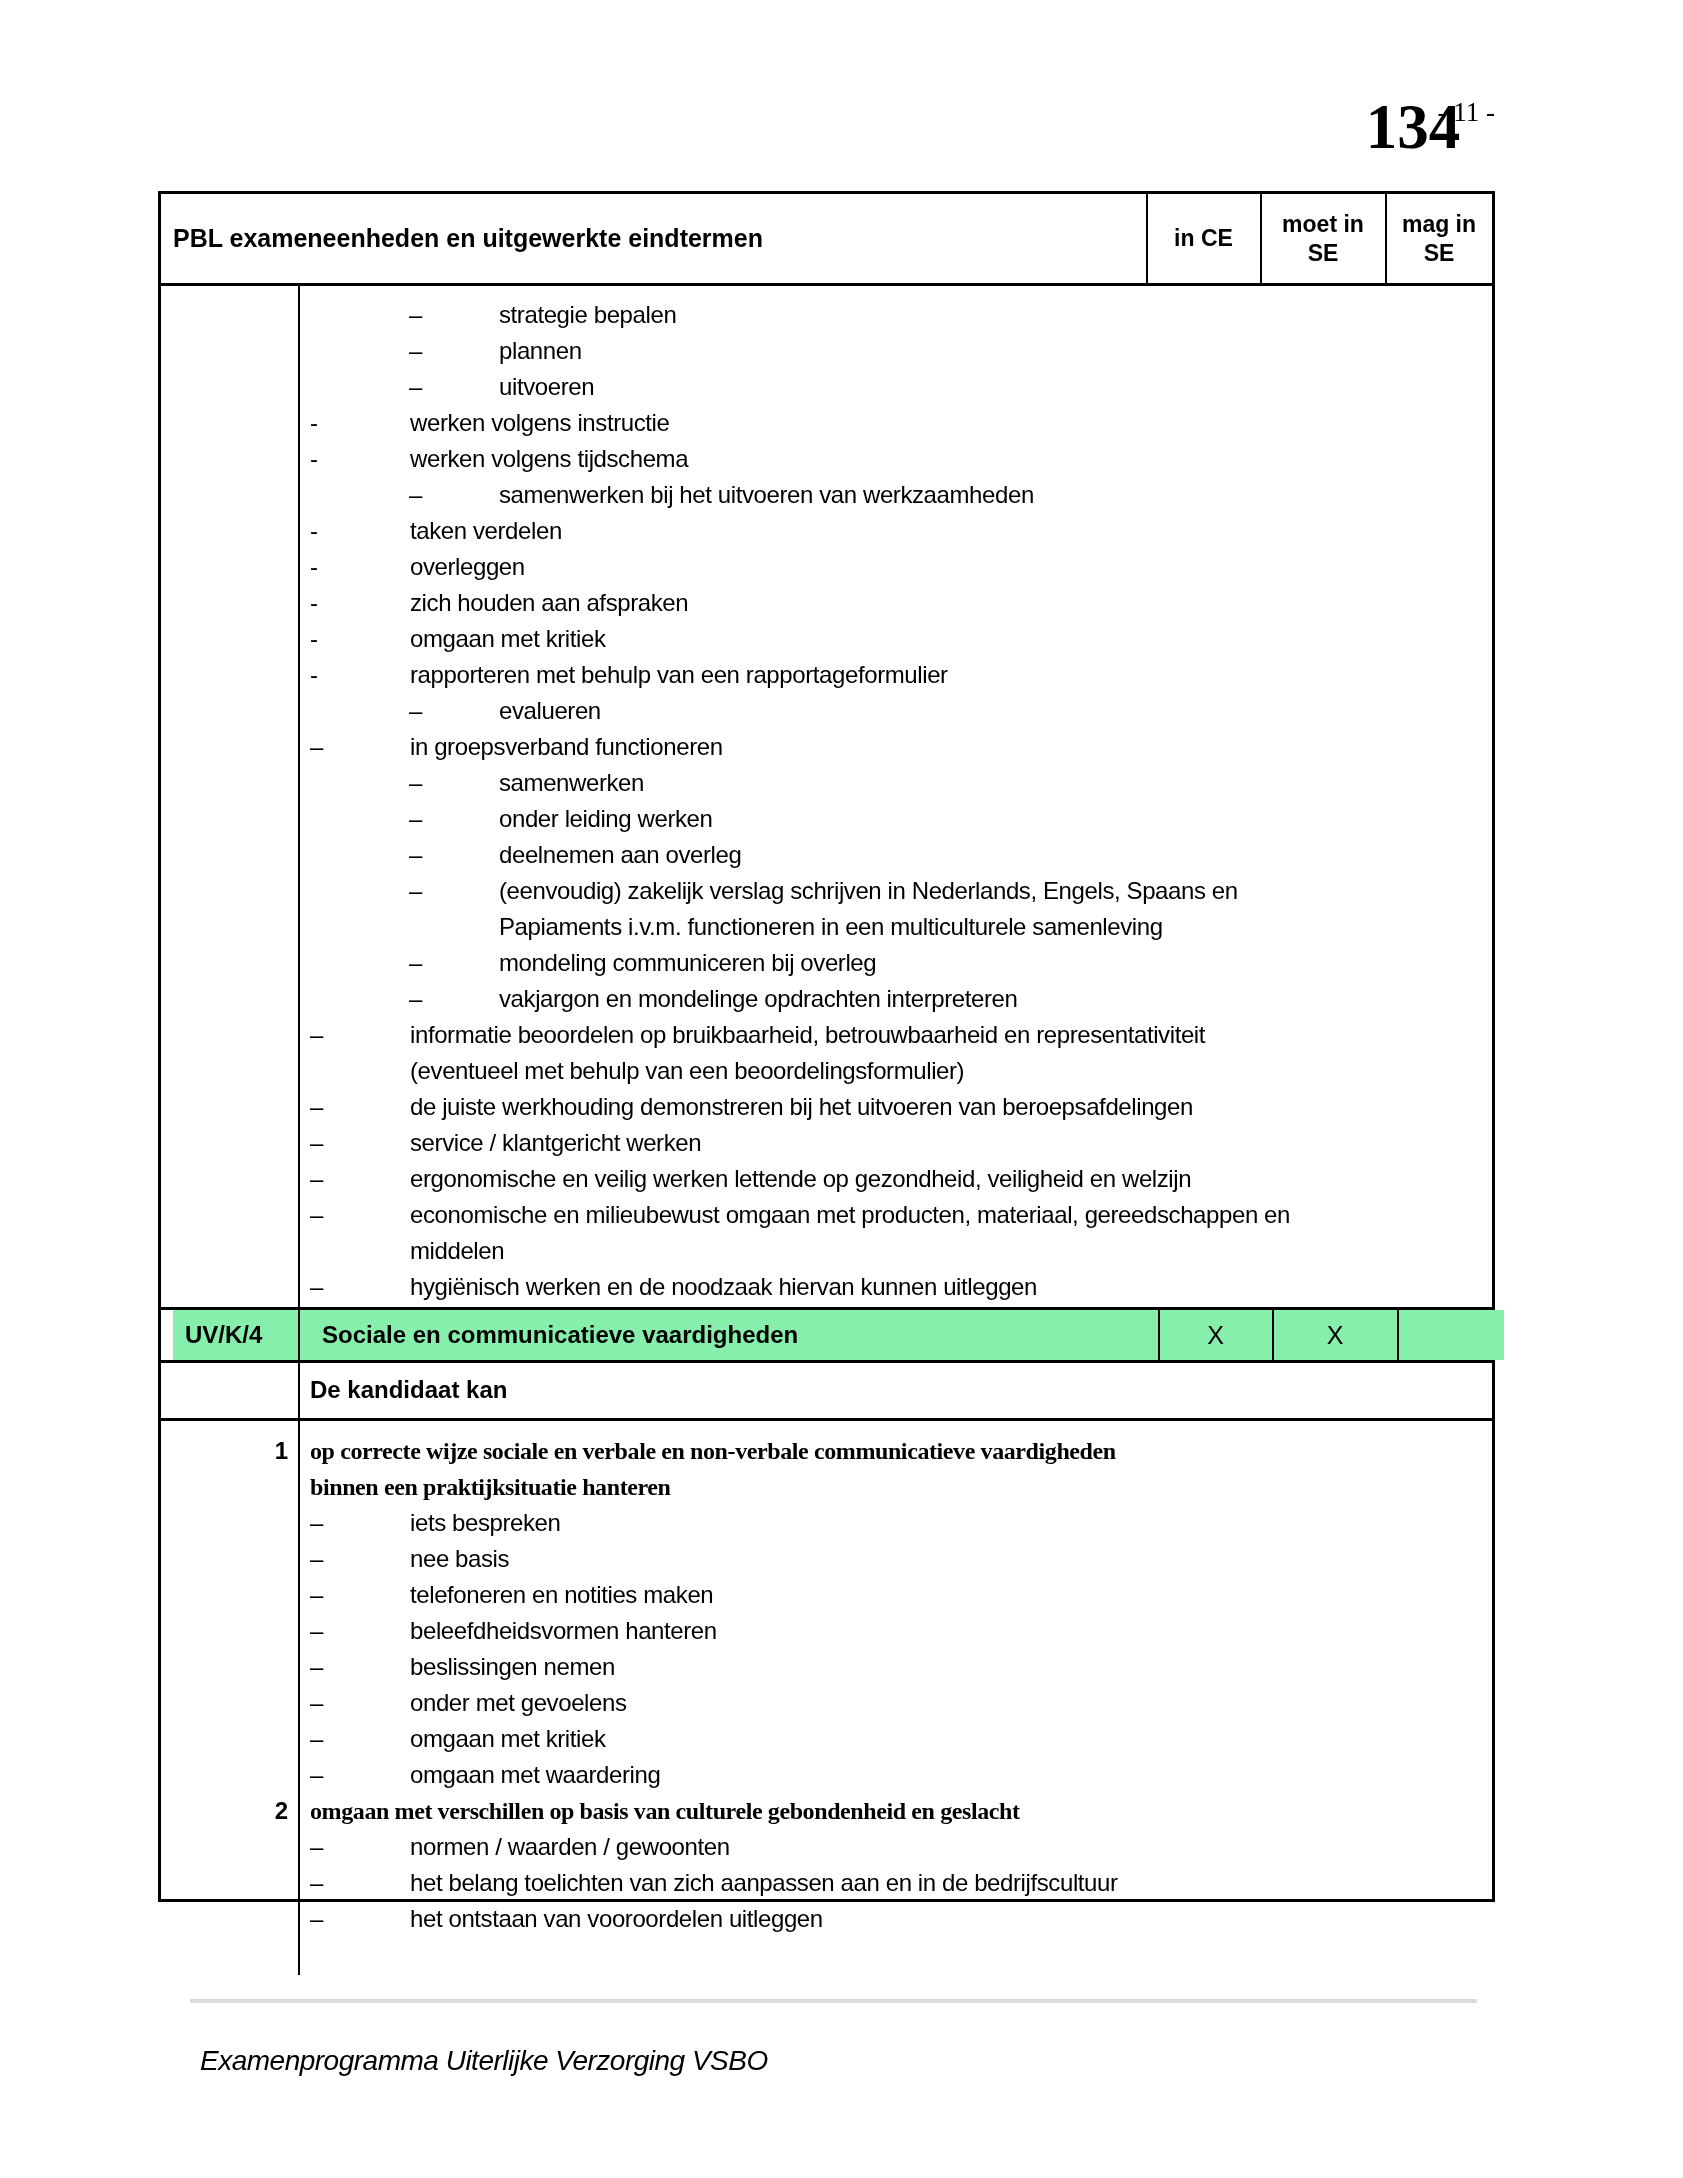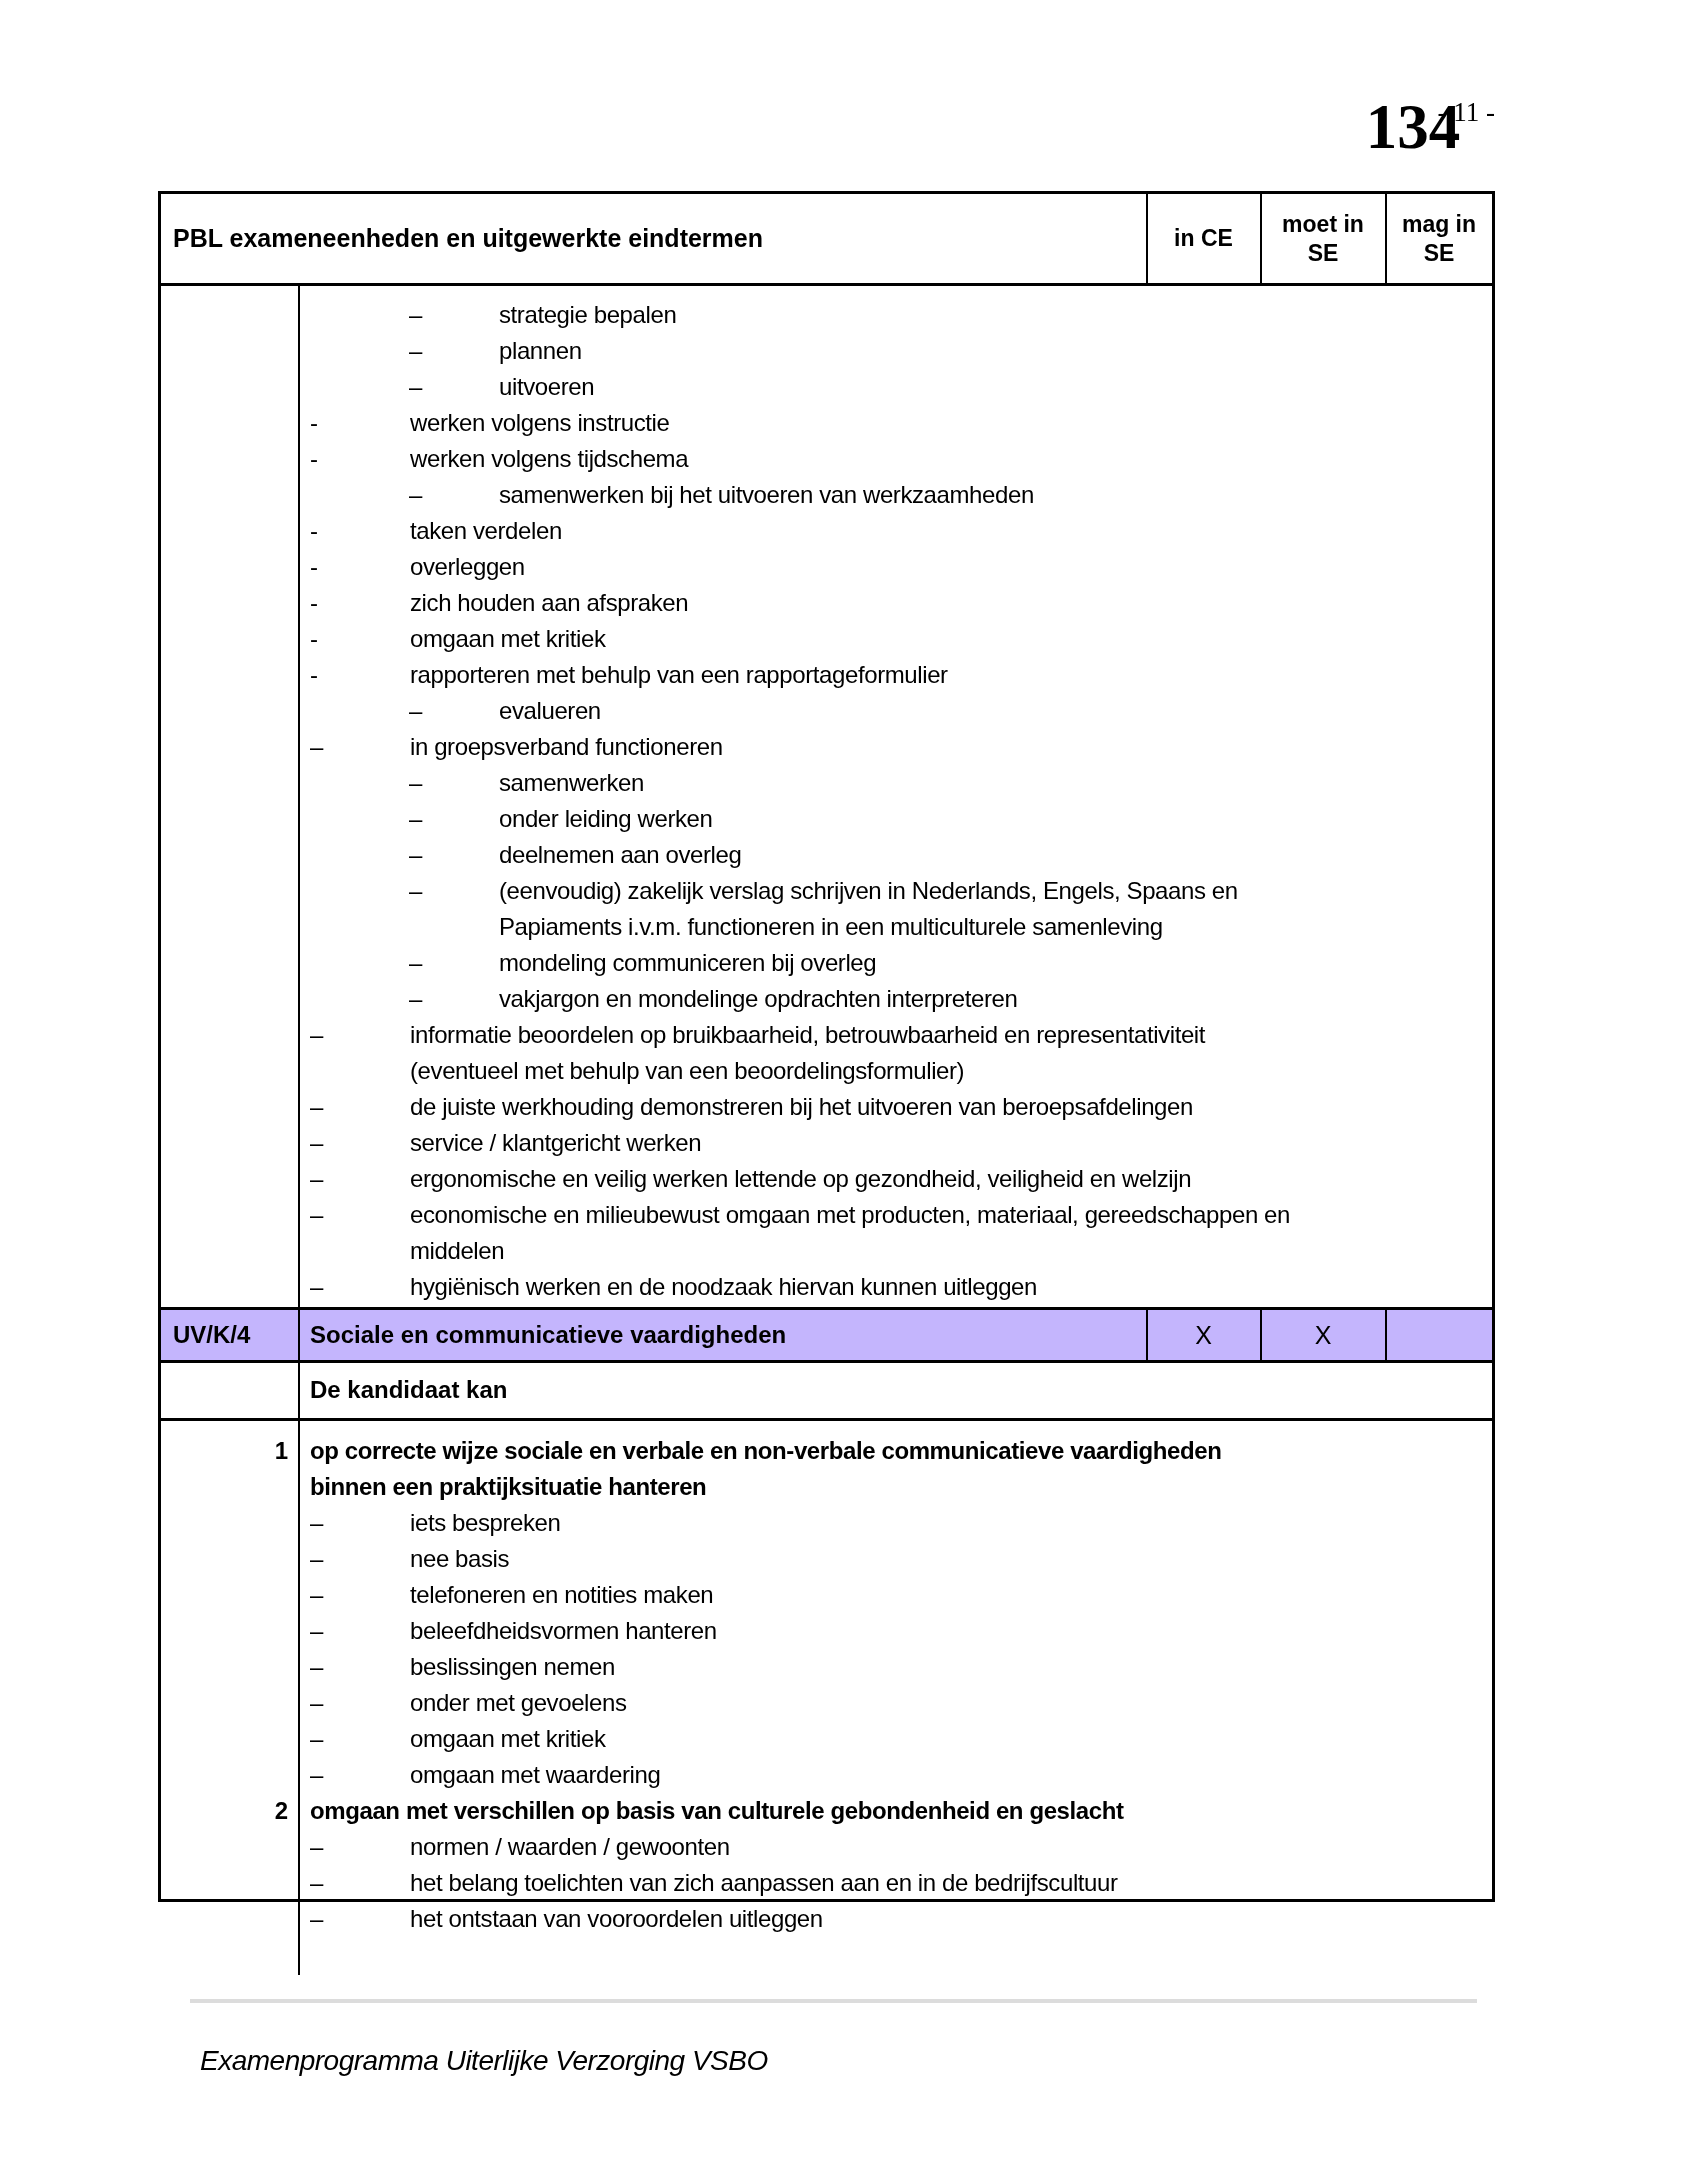--- a/index.html
+++ b/index.html
@@ -25,33 +25,33 @@
   .doc-table .inner{position:absolute;left:0;top:0;right:0;bottom:0;}
   .hline{position:absolute;left:0;width:100%;height:3px;background:#000;}
   .vline{position:absolute;width:2px;background:#000;}
   
   .row-header{position:absolute;left:0;top:0;width:100%;height:89px;}
   .cell-title{position:absolute;left:12px;top:0;height:89px;display:flex;align-items:center;
     font-size:25px;font-weight:bold;}
   .cell-head{position:absolute;top:0;height:89px;display:flex;align-items:center;justify-content:center;
     font-size:23px;font-weight:bold;text-align:center;line-height:29px;}
   
-  .gray-bg{position:absolute;left:0;width:100%;background:#c4b5fd;}
+  .gray-bg{position:absolute;left:12px;width:100%;background:#86efac;}
   .gray-code{position:absolute;left:12px;font-size:24px;font-weight:bold;}
   .gray-title{position:absolute;left:149px;font-size:24px;font-weight:bold;}
   .gray-x{position:absolute;font-size:25px;text-align:center;}
   .kan-text{position:absolute;left:149px;font-size:24px;font-weight:bold;}
   
   .lines{position:absolute;left:0;width:100%;font-size:24px;}
   .line{position:relative;height:36px;}
   .line span{position:absolute;top:0;line-height:36px;white-space:nowrap;letter-spacing:-0.4px;}
   .l1 .dash{left:149px;}  .l1 .txt{left:249px;}
   .l2 .dash{left:248px;}  .l2 .txt{left:338px;}
   .c1 .txt{left:249px;}   .c2 .txt{left:338px;}
-  .m  .txt{left:149px;font-weight:bold;}
+  .m  .txt{left:149px;font-weight:bold;font-family:Liberation Serif, serif;}
   .num{left:0;width:127px;text-align:right;font-weight:bold;letter-spacing:0 !important;}
   
   .footer-rule{left:190px;top:1999px;width:1287px;height:4px;background:#dcdcdc;}
   .footer-text{left:200px;top:2045px;font-size:28px;font-style:italic;letter-spacing:-0.5px;}
 </style>
 </head>
 <body>
 
 <div class="abs page-number">- 11 -</div>
 <div class="abs corner-number">134</div>

